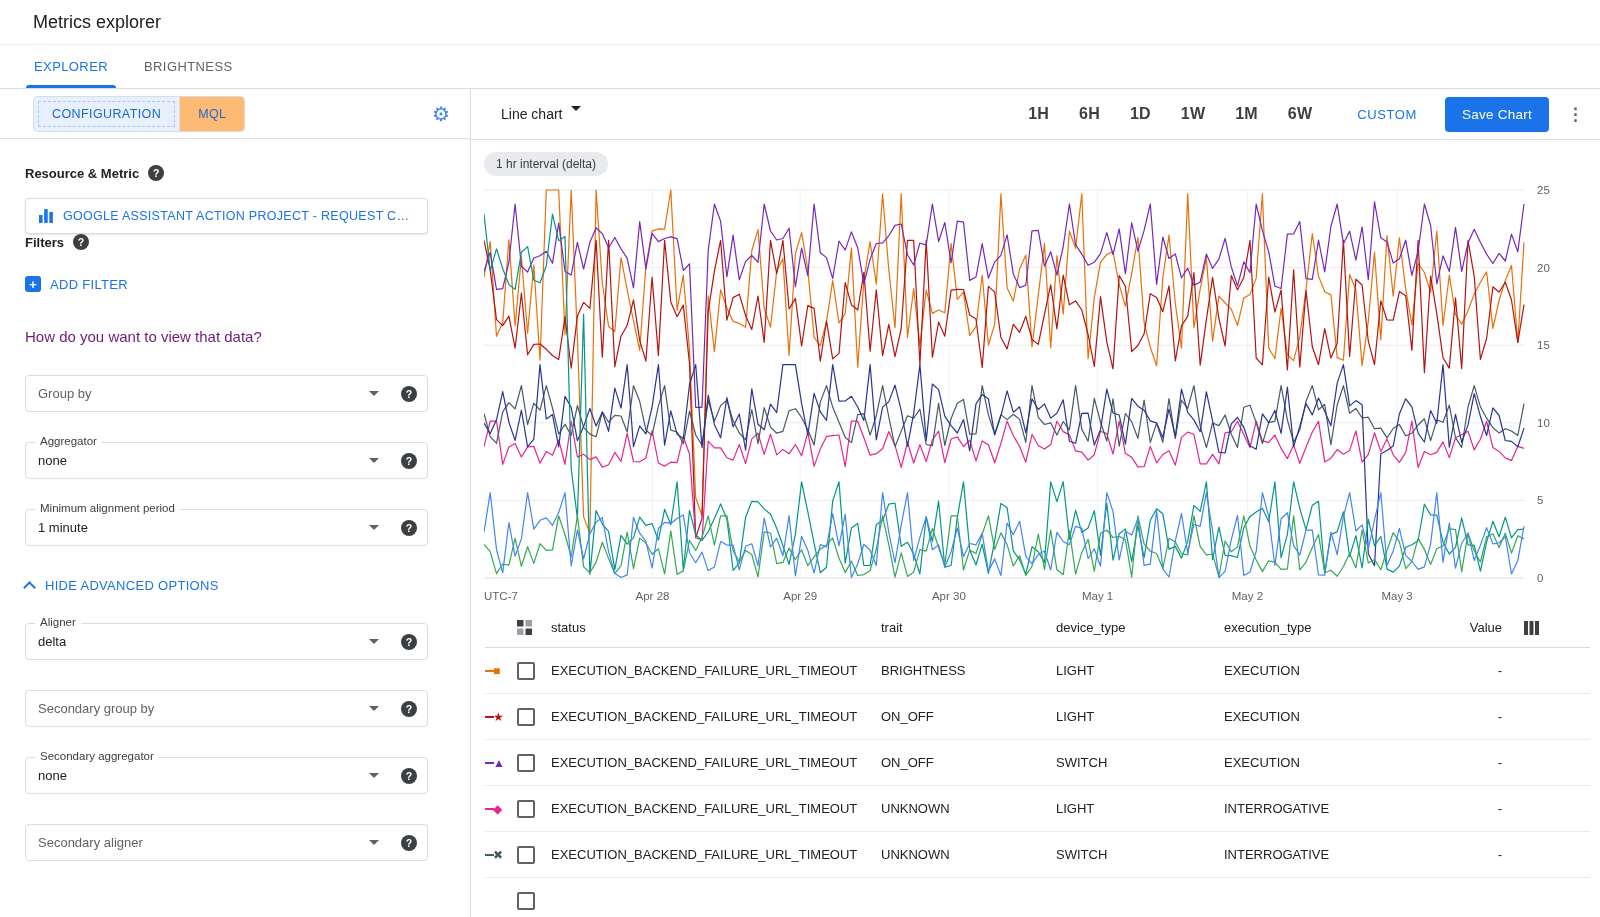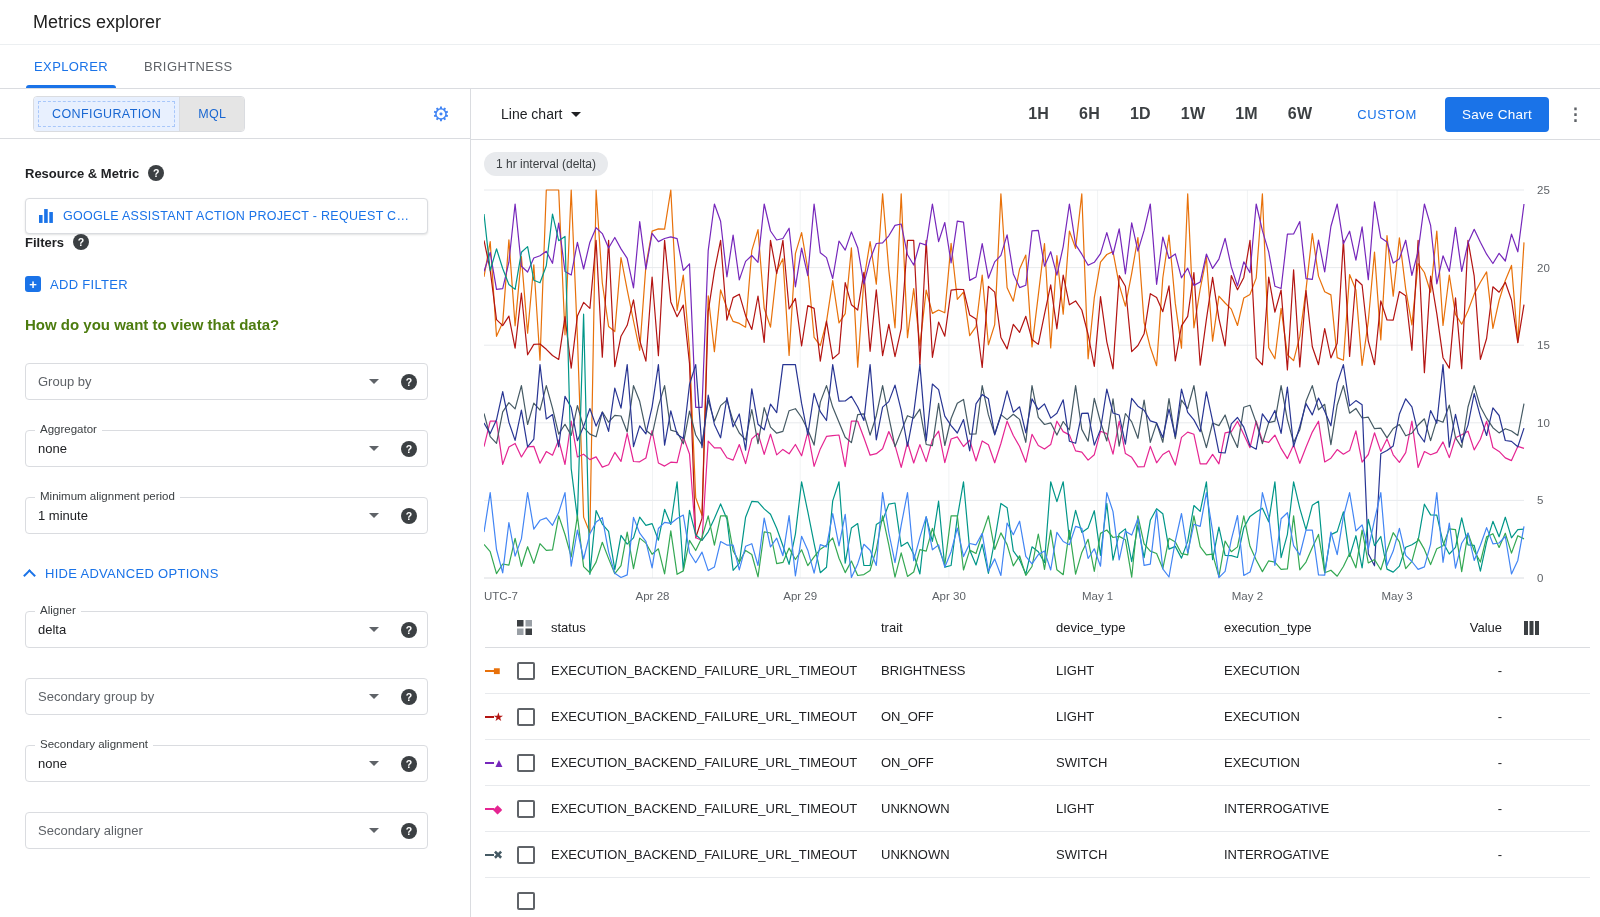--- a/index.html
+++ b/index.html
@@ -7,44 +7,44 @@
 .app-header{height:45px;display:flex;align-items:center;padding:0 33px;border-bottom:1px solid #eceff1}
 .app-title{font-size:18px;font-weight:400;color:#212121}
 .tabs{height:44px;display:flex;align-items:stretch;padding-left:16px;border-bottom:1px solid #dadce0}
 .tab{display:flex;align-items:center;padding:0 18px;font-size:13px;font-weight:500;letter-spacing:.4px;color:#5f6368;cursor:pointer;position:relative}
 .tab.active{color:#1a73e8}
 .tab.active:after{content:"";position:absolute;left:10px;right:10px;bottom:0;height:3px;background:#1a73e8;border-radius:3px 3px 0 0}
 .main{display:flex;height:828px}
 .left{width:471px;min-width:471px;border-right:1px solid #dadce0;overflow:hidden}
 .config-bar{height:50px;display:flex;align-items:center;justify-content:space-between;padding:0 20px 0 33px;border-bottom:1px solid #dadce0}
 .toggle-group{display:flex;border:1px solid #dadce0;border-radius:4px;overflow:hidden}
-.toggle-btn{height:34px;display:flex;align-items:center;padding:0 18px;font-size:12.5px;font-weight:500;letter-spacing:.4px;color:#1967d2;background:#e5e5e5;cursor:pointer}
+.toggle-btn{height:34px;display:flex;align-items:center;padding:0 18px;font-size:12.5px;font-weight:500;letter-spacing:.4px;color:#1967d2;background:#fdba74;cursor:pointer}
 .toggle-btn.active{background:#e8f0fe;outline:1px dashed #a8c7fa;outline-offset:-5px}
 .toggle-btn+.toggle-btn{border-left:1px solid #dadce0}
 .gear{font-size:20px;color:#4285f4;cursor:pointer;line-height:1}
 .left-body{padding:26px 42px 0 25px}
 .section-label{display:flex;align-items:center;gap:9px;font-size:13px;font-weight:700;color:#202124}
 .help{width:16px;height:16px;min-width:16px;border-radius:50%;background:#3c4043;color:#fff;font-size:10.5px;font-weight:700;display:inline-flex;align-items:center;justify-content:center;cursor:pointer}
 .metric-chip{margin-top:17px;width:100%;height:36px;border:1px solid #dadce0;border-radius:4px;background:#fff;display:flex;align-items:center;gap:9px;padding:0 12px;box-shadow:0 1px 2px rgba(60,64,67,.15);cursor:pointer;white-space:nowrap;overflow:hidden}
 .metric-chip .txt{font-size:12.5px;font-weight:500;letter-spacing:.3px;color:#1a73e8;overflow:hidden;text-overflow:ellipsis}
 .filters-row{}
 .add-filter{margin-top:26px;display:flex;align-items:center;gap:9px;cursor:pointer}
 .plusbox{width:16px;height:16px;background:#1a73e8;border-radius:3px;color:#fff;font-size:13px;font-weight:700;display:flex;align-items:center;justify-content:center;line-height:1}
 .blue-link{font-size:13px;font-weight:500;letter-spacing:.3px;color:#1a73e8}
-.question{margin-top:24px;font-size:15px;font-weight:700;color:#4d7c0f}
+.question{margin-top:36px;font-size:15px;font-weight:400;color:#701a75}
 .field{position:relative;height:37px;border:1px solid #dadce0;border-radius:4px;display:flex;align-items:center;padding:0 10px 0 12px;margin-top:30px;cursor:pointer;background:#fff}
 .float-label{position:absolute;top:-8px;left:9px;background:#fff;padding:0 5px;font-size:11.5px;font-weight:400;color:#3c4043}
 .field-value{flex:1;font-size:13px;color:#202124}
 .field-value.placeholder{color:#5f6368}
 .caret-down{width:0;height:0;border-left:5px solid transparent;border-right:5px solid transparent;border-top:5px solid #5f6368;margin-right:22px}
 .advanced{margin-top:32px;display:flex;align-items:center;gap:11px;cursor:pointer}
 .chev-up{width:9px;height:9px;border-left:2px solid #1a73e8;border-top:2px solid #1a73e8;transform:rotate(45deg);margin-top:4px}
 .right{flex:1;display:flex;flex-direction:column;overflow:hidden}
 .toolbar{height:51px;min-height:51px;display:flex;align-items:center;padding:0 16px 0 30px;border-bottom:1px solid #dadce0}
-.chart-type{display:flex;align-items:center;gap:9px;font-size:14px;color:#202124;cursor:pointer}
+.chart-type{display:flex;align-items:flex-start;gap:9px;font-size:14px;color:#202124;cursor:pointer}
 .caret-dark{width:0;height:0;border-left:5px solid transparent;border-right:5px solid transparent;border-top:5px solid #202124}
 .tb-spacer{flex:1}
 .range-btn{font-size:16px;font-weight:700;color:#3c4043;padding:6px 15px;cursor:pointer;letter-spacing:.2px}
 .custom-btn{font-size:13px;font-weight:500;color:#1a73e8;letter-spacing:.6px;padding:6px 14px;margin:0 14px 0 16px;cursor:pointer}
 .save-btn{background:#1a73e8;color:#fff;border:none;border-radius:4px;font-size:13.5px;font-weight:500;letter-spacing:.25px;padding:10px 17px;cursor:pointer;font-family:inherit}
 .kebab{margin-left:18px;color:#5f6368;font-size:17px;font-weight:700;cursor:pointer}
 .chart-area{padding:12px 16px 0 13px}
 .interval-chip{display:inline-block;background:#e8eaed;border-radius:12px;padding:5px 12px;font-size:12px;color:#3c4043;margin-bottom:4px}
 #chart-svg{display:block}
 .table{flex:1;overflow:hidden;padding:0 10px 0 14px}
@@ -141,21 +141,21 @@
         <span class="help">?</span>
       </div>
 
       <div class="field">
         <span class="field-value placeholder">Secondary group by</span>
         <span class="caret-down"></span>
         <span class="help">?</span>
       </div>
 
       <div class="field">
-        <span class="float-label">Secondary alignment</span>
+        <span class="float-label">Secondary aggregator</span>
         <span class="field-value">none</span>
         <span class="caret-down"></span>
         <span class="help">?</span>
       </div>
 
       <div class="field">
         <span class="field-value placeholder">Secondary aligner</span>
         <span class="caret-down"></span>
         <span class="help">?</span>
       </div>

